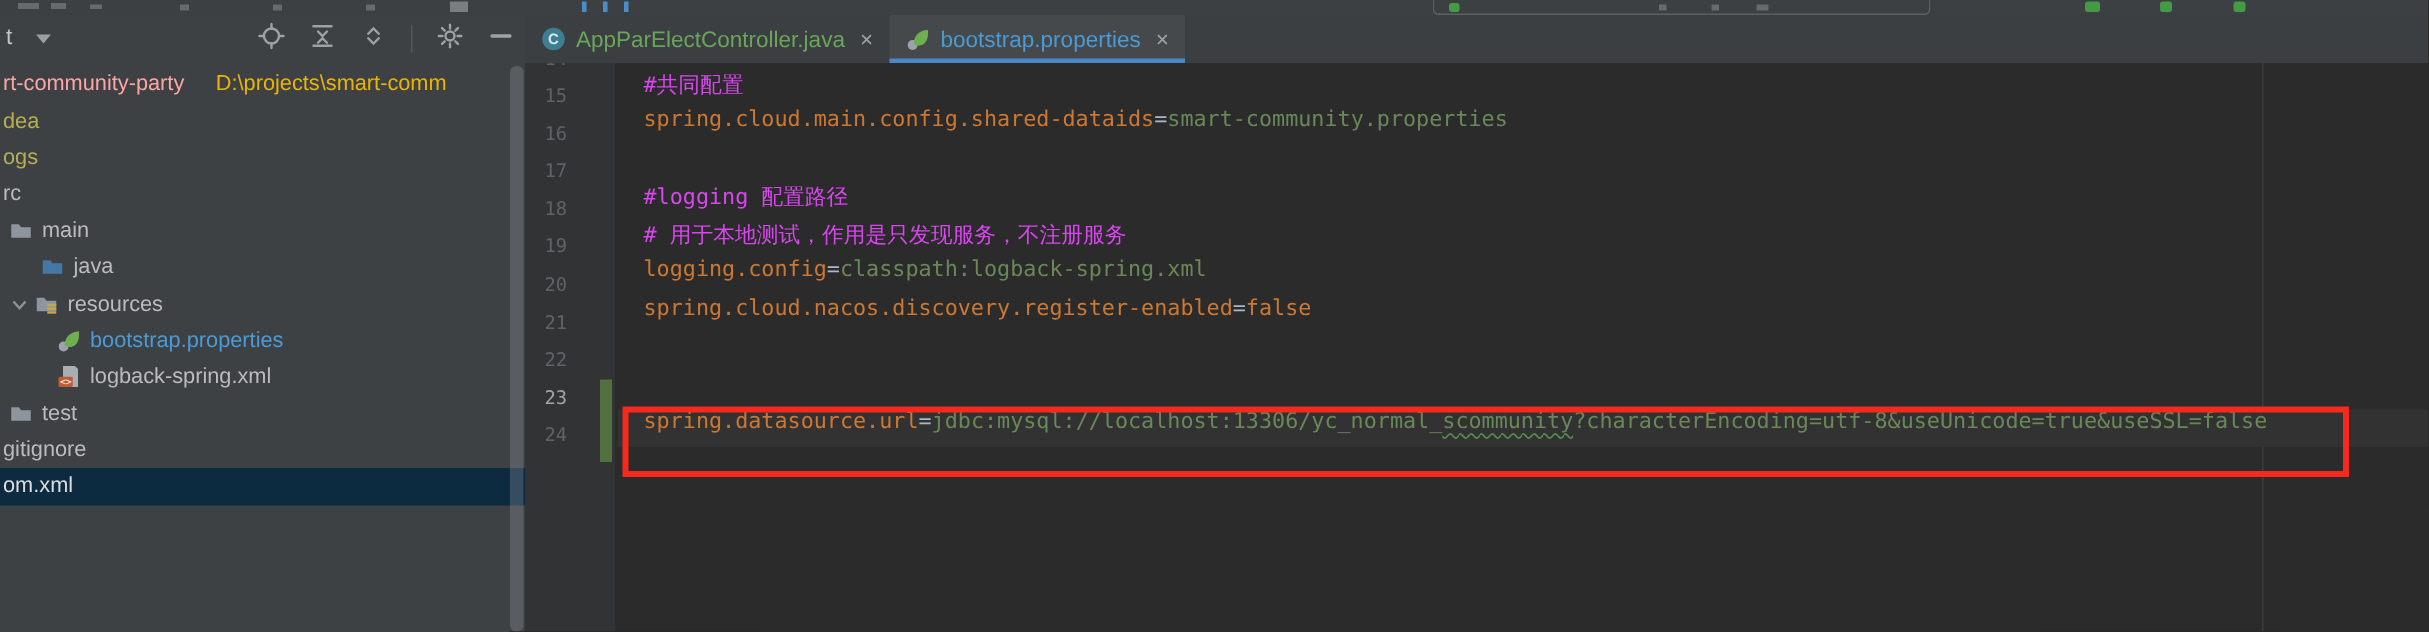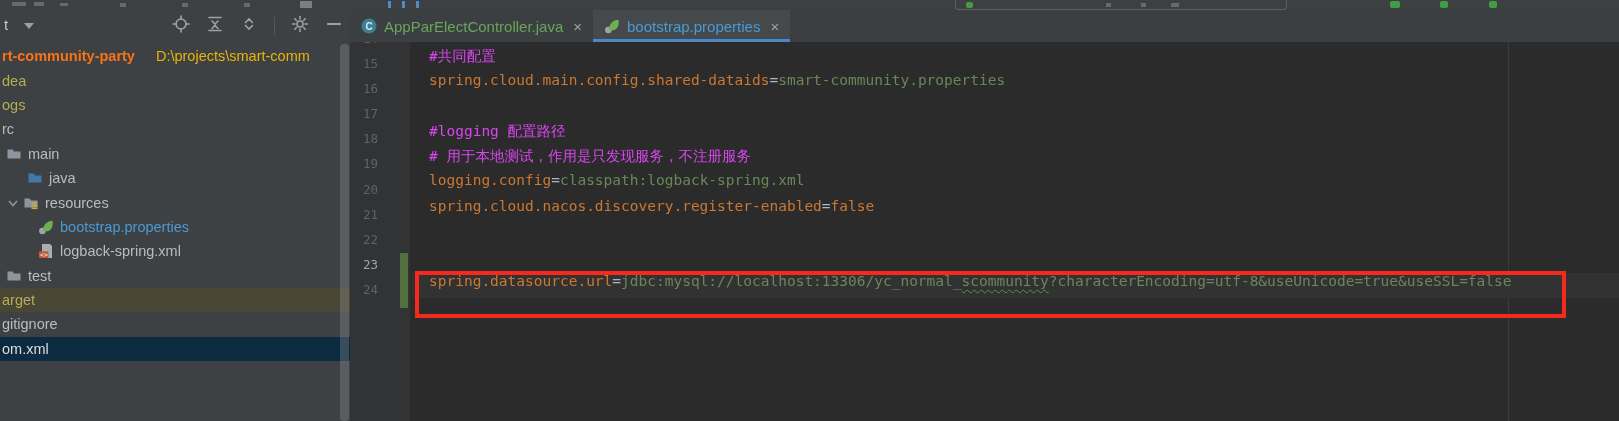--- a/index.html
+++ b/index.html
@@ -23,21 +23,21 @@
   .hdr-icons{position:absolute;left:172px;top:4px;display:flex;align-items:center;gap:16px;height:24px}
   .hdr-icons .sep{width:1px;height:18px;background:#55585a}
   .tree{position:absolute;left:0;top:34px;right:0}
   .row{height:24.4px;display:flex;align-items:center;white-space:nowrap;overflow:hidden;
        font-size:14.5px;color:#bbbbbb;cursor:default}
   .row.sel{background:#0d2b40;color:#dcdcdc}
   .row.hov{background:#4a4636}
   .sp{flex:none}
   .chev{flex:none;width:16px;height:16px;margin-right:2px}
   .ico{flex:none;width:16px;height:16px;margin-right:6px}
-  .lbl-root{font-weight:bold;color:#f97316}
+  .lbl-root{font-weight:normal;color:#fca5a5}
   .lbl-path{color:#eab308;margin-left:21px}
   .lbl-excluded{color:#b6ad55}
   .lbl-open{color:#4a9ad5}
   .tree-scroll{position:absolute;right:1px;top:34px;bottom:0;width:9px;background:rgba(175,180,185,.25);
                border-radius:4px;z-index:3}
 
   
   .tabbar{position:absolute;left:350px;top:10px;right:0;height:32px;background:#3c3f41;display:flex;z-index:2}
   .tab{display:flex;align-items:center;gap:7px;padding:0 11px;font-size:15px;position:relative}
   .tab.active{background:#45494c}
@@ -195,24 +195,20 @@
           </svg></span>
         <span class="">logback-spring.xml</span>
       </div>
       <div class="row">
         <span class="sp" style="width: 6px;"></span>
         <span class="ico"><svg width="16" height="16" viewBox="0 0 16 16">
             <path d="M1.5 3.5h5l1.6 2h6.4v7h-13z" fill="#8d959e"></path>
           </svg></span>
         <span class="">test</span>
       </div>
-      <div class="row hov">
-        <span class="sp" style="width: 2px;"></span>
-        <span class="lbl-excluded">arget</span>
-      </div>
       <div class="row">
         <span class="sp" style="width: 2px;"></span>
         <span class="">gitignore</span>
       </div>
       <div class="row sel">
         <span class="sp" style="width: 2px;"></span>
         <span class="">om.xml</span>
       </div>
     </div>
   <div class="tree-scroll"></div>

